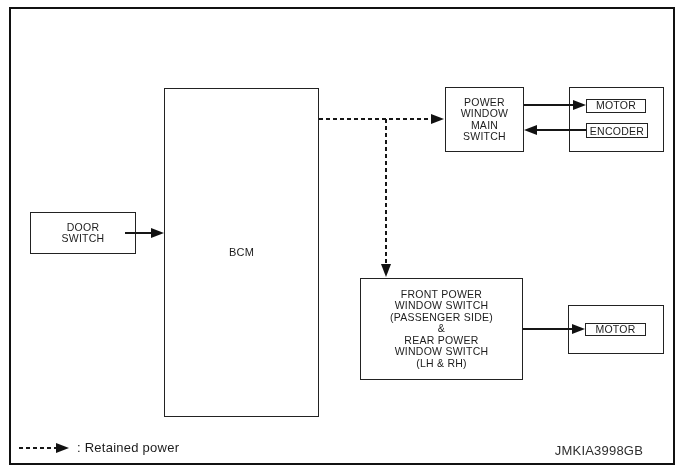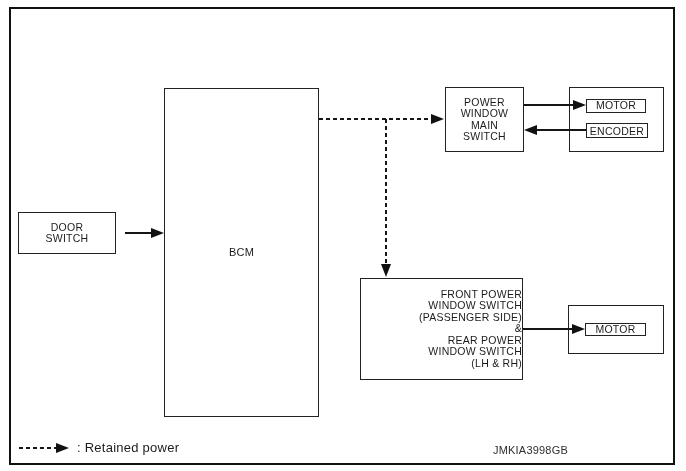--- a/index.html
+++ b/index.html
@@ -69,35 +69,35 @@
   }
   .legend-text {
     position: absolute;
     font-size: 13px;
     line-height: 12px;
     letter-spacing: 0.25px;
     color: #1c1c1c;
   }
   .watermark {
     position: absolute;
-    font-size: 11px;
+    font-size: 13px;
     line-height: 9px;
     letter-spacing: 0.2px;
     color: #2e2e2e;
-    text-align: left;
+    text-align: right;
   }
 </style>
 </head>
 <body>
 
 <div class="canvas">
 
   <div class="frame"></div>
 
-  <div class="box" style="left:18px; top:212px; width:98px; height:42px;">
+  <div class="box" style="left:30px; top:212px; width:106px; height:42px;">
     <span class="lbl">DOOR
 SWITCH</span>
   </div>
 
   <div class="hline" style="left:125px; top:232px; width:27px;"></div>
   <div class="ah-r" style="left:151px; top:228px;"></div>
 
   <div class="box" style="left:164px; top:88px; width:155px; height:329px; font-size:11px;">
     <span class="lbl">BCM</span>
   </div>
@@ -124,21 +124,21 @@
     <span class="lbl">MOTOR</span>
   </div>
 
   <div class="hline" style="left:536px; top:129px; width:50px;"></div>
   <div class="ah-l" style="left:524px; top:125px;"></div>
 
   <div class="box" style="left:586px; top:123px; width:62px; height:15px;align-items:flex-end;">
     <span class="lbl">ENCODER</span>
   </div>
 
-  <div class="box" style="left:360px; top:278px; width:163px; height:102px;text-align:right;">
+  <div class="box" style="left:360px; top:278px; width:163px; height:102px;">
     <span class="lbl">FRONT POWER
 WINDOW SWITCH
 (PASSENGER SIDE)
 &amp;
 REAR POWER
 WINDOW SWITCH
 (LH &amp; RH)</span>
   </div>
 
   <div class="box" style="left:568px; top:305px; width:96px; height:49px;"></div>

